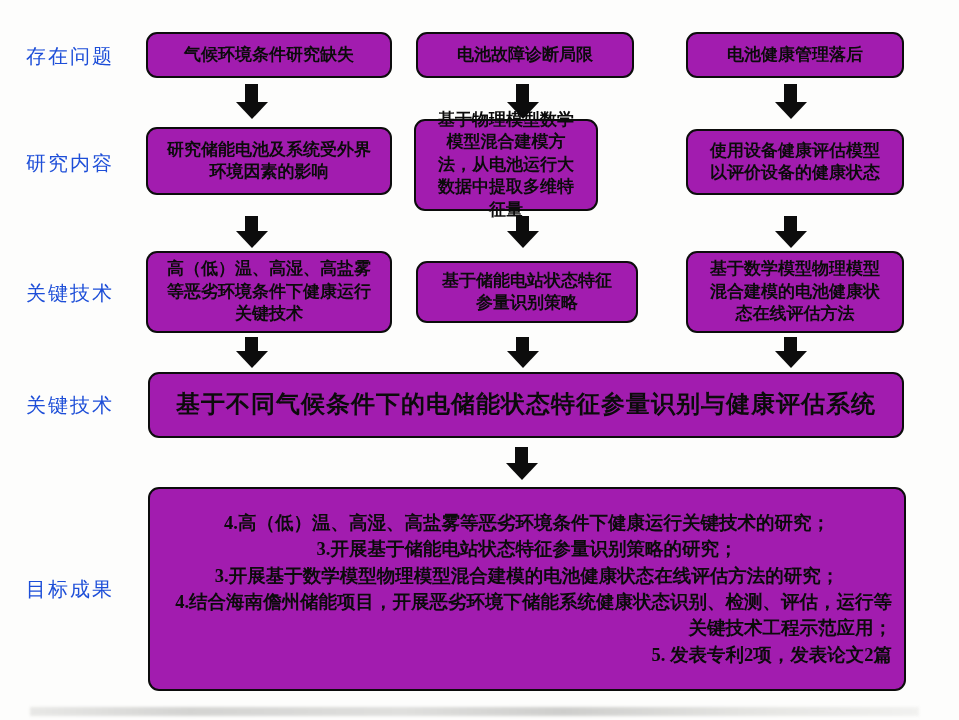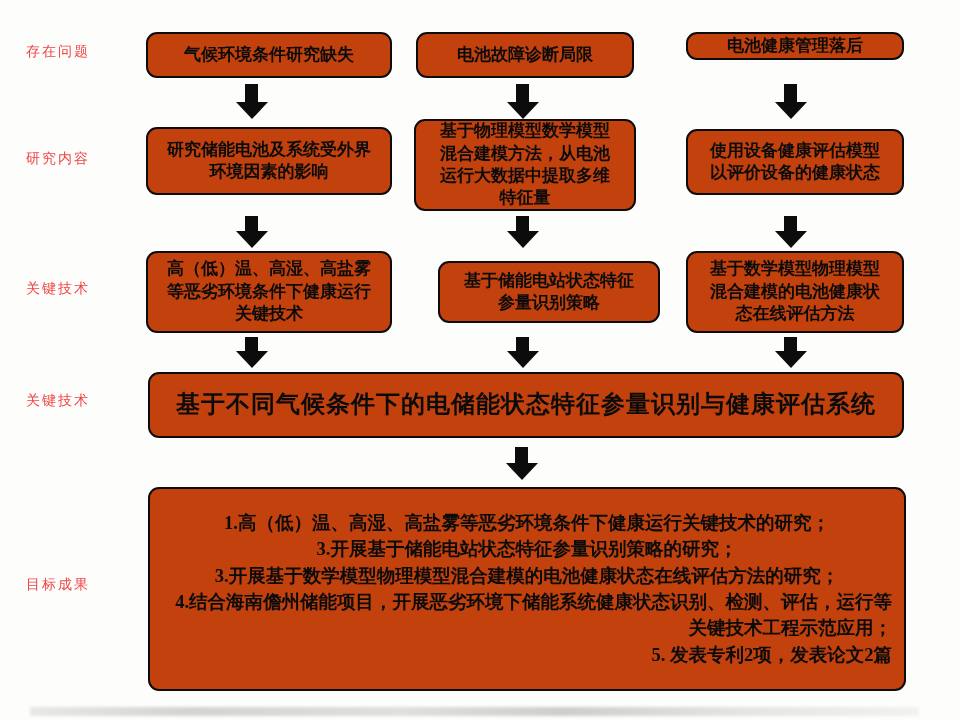--- a/index.html
+++ b/index.html
@@ -7,32 +7,32 @@
     position:relative;
     width:959px;height:720px;
     background:#fdfdfc;
     font-family:"Liberation Sans","DejaVu Sans",sans-serif;
     color:#0b0b0b;
     overflow:hidden;
   }
   .row-label{
     position:absolute;
     left:26px;width:104px;
-    font-size:14px;
+    font-size:20px;
     letter-spacing:2px;
     font-weight:500;
-    color:#ef4444;
+    color:#1d4ed8;
     text-align:left;
   }
   .box{
     position:absolute;
     box-sizing:border-box;
     border:2.5px solid #0c0c0c;
     border-radius:11px;
-    background:#c2410c;
+    background:#a21caf;
     display:flex;
     align-items:center;
     justify-content:center;
     text-align:center;
     font-size:17px;
     font-weight:600;
     line-height:1.32;
     padding:4px 16px;
   }
   .box.demo{
@@ -88,48 +88,48 @@
 <div id="canvas">
 
   <div class="row-label" style="top:43px;">存在问题</div>
   <div class="row-label" style="top:150px;">研究内容</div>
   <div class="row-label" style="top:280px;">关键技术</div>
   <div class="row-label" style="top:392px;">关键技术</div>
   <div class="row-label" style="top:576px;">目标成果</div>
 
   <div class="box" style="left:146px;top:32px;width:246px;height:46px;">气候环境条件研究缺失</div>
   <div class="box" style="left:416px;top:32px;width:218px;height:46px;">电池故障诊断局限</div>
-  <div class="box" style="left:686px;top:32px;width:218px;height:28px;">电池健康管理落后</div>
+  <div class="box" style="left:686px;top:32px;width:218px;height:46px;">电池健康管理落后</div>
 
   <div class="arrow" style="left:245px;top:84px;height:18px;"></div>
   <div class="arrow" style="left:516px;top:84px;height:18px;"></div>
   <div class="arrow" style="left:784px;top:84px;height:18px;"></div>
 
   <div class="box" style="left:146px;top:127px;width:246px;height:68px;">研究储能电池及系统受外界环境因素的影响</div>
-  <div class="box" style="left:414px;top:119px;width:222px;height:92px;">基于物理模型数学模型混合建模方法，从电池运行大数据中提取多维特征量</div>
+  <div class="box" style="left:414px;top:119px;width:184px;height:92px;">基于物理模型数学模型混合建模方法，从电池运行大数据中提取多维特征量</div>
   <div class="box" style="left:686px;top:129px;width:218px;height:66px;">使用设备健康评估模型以评价设备的健康状态</div>
 
   <div class="arrow" style="left:245px;top:216px;height:15px;"></div>
   <div class="arrow" style="left:516px;top:216px;height:15px;"></div>
   <div class="arrow" style="left:784px;top:216px;height:15px;"></div>
 
   <div class="box" style="left:146px;top:251px;width:246px;height:82px;">高（低）温、高湿、高盐雾等恶劣环境条件下健康运行关键技术</div>
-  <div class="box" style="left:438px;top:261px;width:222px;height:62px;">基于储能电站状态特征参量识别策略</div>
+  <div class="box" style="left:416px;top:261px;width:222px;height:62px;">基于储能电站状态特征参量识别策略</div>
   <div class="box" style="left:686px;top:251px;width:218px;height:82px;">基于数学模型物理模型混合建模的电池健康状态在线评估方法</div>
 
   <div class="arrow" style="left:245px;top:337px;height:14px;"></div>
   <div class="arrow" style="left:516px;top:337px;height:14px;"></div>
   <div class="arrow" style="left:784px;top:337px;height:14px;"></div>
 
   <div class="box demo" style="left:148px;top:372px;width:756px;height:66px;">基于不同气候条件下的电储能状态特征参量识别与健康评估系统</div>
 
   <div class="arrow" style="left:515px;top:447px;height:16px;"></div>
 
   <div class="box goals" style="left:148px;top:487px;width:758px;height:204px;">
-    <div class="goal center">1.高（低）温、高湿、高盐雾等恶劣环境条件下健康运行关键技术的研究；</div>
+    <div class="goal center">4.高（低）温、高湿、高盐雾等恶劣环境条件下健康运行关键技术的研究；</div>
     <div class="goal center">3.开展基于储能电站状态特征参量识别策略的研究；</div>
     <div class="goal center">3.开展基于数学模型物理模型混合建模的电池健康状态在线评估方法的研究；</div>
     <div class="goal left">4.结合海南儋州储能项目，开展恶劣环境下储能系统健康状态识别、检测、评估，运行等关键技术工程示范应用；</div>
     <div class="goal left indent">5.  发表专利2项，发表论文2篇</div>
   </div>
 
   <div class="scan-artifact"></div>
 
 </div>
 

